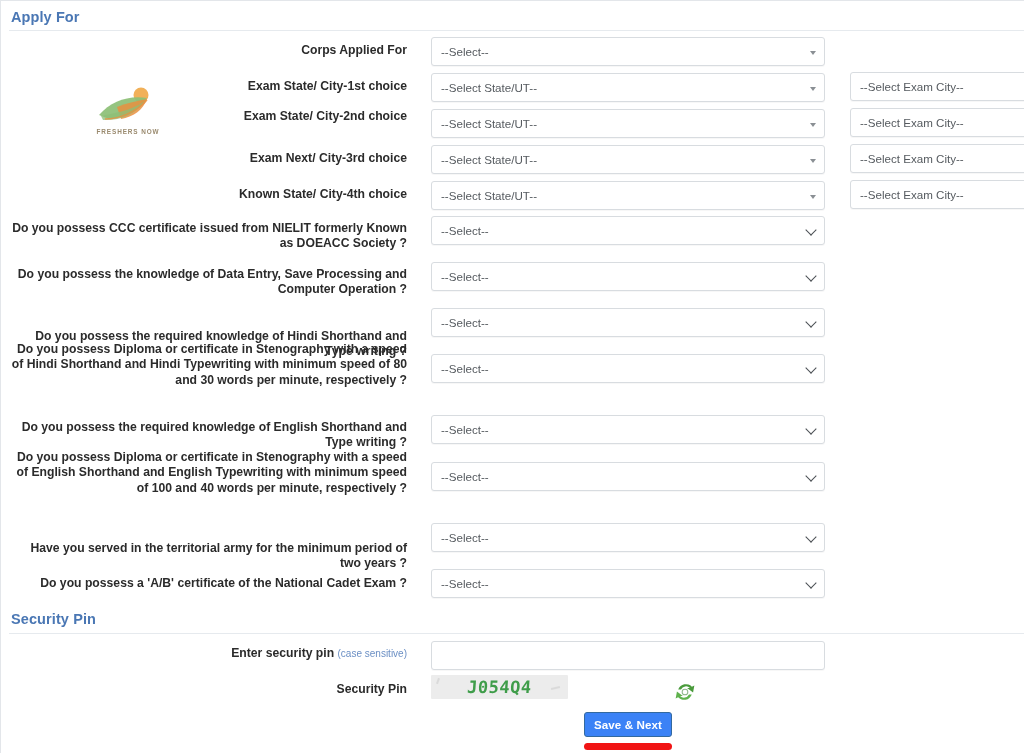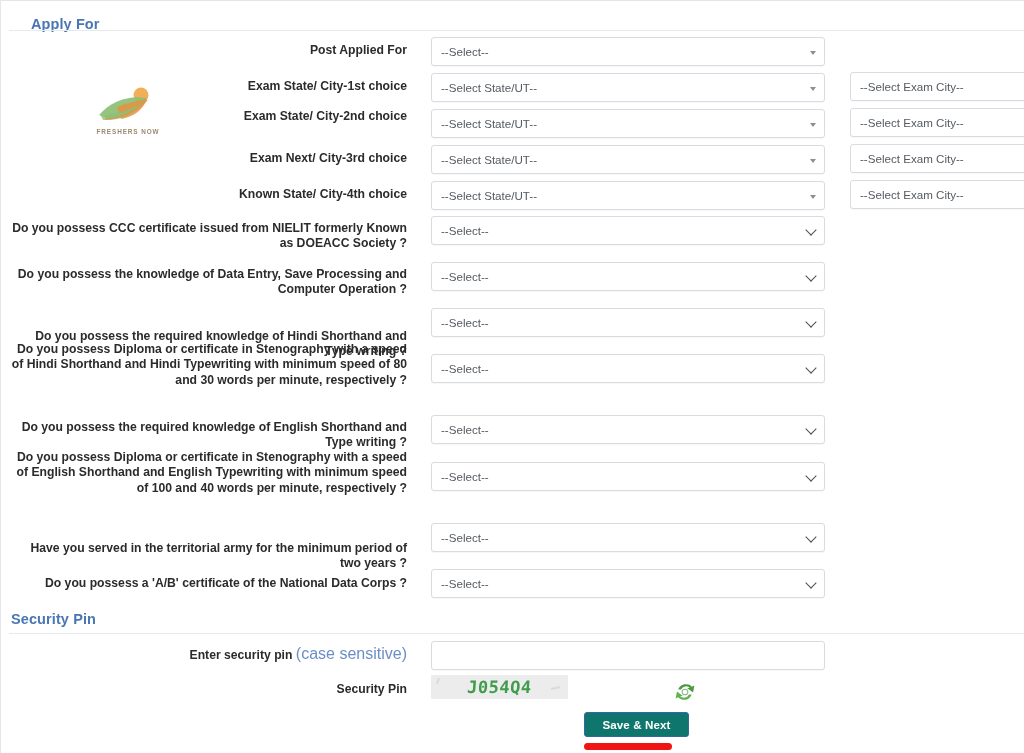--- a/index.html
+++ b/index.html
@@ -54,21 +54,21 @@
     right: 618px;           
     width: 400px;
     text-align: right;
     font-size: 12.2px;
     font-weight: 700;
     color: #2b2b2b;
     line-height: 15.3px;
   }
   .lbl .casenote {
     font-weight: 400;
-    font-size: 16px;
+    font-size: 10px;
     color: #6b8fc4;
   }
 
   
   .ctl {
     position: absolute;
     height: 29px;
     background: #ffffff;
     border: 1px solid #d8dce0;
     border-radius: 3px;
@@ -168,22 +168,22 @@
     position: absolute;
     left: 673px; top: 680px;
     width: 22px; height: 22px;
     cursor: pointer;
   }
 
   
   #save-next {
     position: absolute;
     left: 583px; top: 711px;
-    width: 105px; height: 25px;
-    background: #0f766e;
+    width: 88px; height: 25px;
+    background: #3b82f6;
     border: 1px solid #336architectural;
     border: 1px solid #33699f;
     border-radius: 3px;
     color: #ffffff;
     font-size: 11.6px;
     font-weight: 600;
     display: flex;
     align-items: center;
     justify-content: center;
     cursor: pointer;
@@ -195,39 +195,39 @@
     width: 88px; height: 7px;
     background: #f11414;
     border-radius: 4px;
   }
 </style>
 </head>
 <body>
 
 <div id="page">
 
-  <div class="section-head" style="top:8px;margin-left:20px;">
+  <div class="section-head" style="top:1px;">
     <span class="title">Apply For</span>
   </div>
   <div class="section-rule" style="top:29px;"></div>
 
   <div id="logo">
     <svg class="mark" width="66" height="42" viewBox="0 0 66 42">
       <circle cx="46" cy="10" r="7.5" fill="#f0a94a" opacity="0.92"></circle>
       <path d="M4 30 C16 16, 34 10, 52 13 C44 24, 30 33, 14 34 Z" fill="#8dbf76" opacity="0.93"></path>
       <path d="M22 22 C32 18, 42 16, 52 14 C48 25, 38 32, 26 34 Z" fill="#e8903f" opacity="0.85"></path>
       <path d="M6 31 C18 28, 34 27, 50 16 C40 30, 24 36, 8 35 Z" fill="#8dbf76" opacity="0.75"></path>
       <path d="M10 34 C24 34, 40 28, 52 15" stroke="#e8903f" stroke-width="1.6" fill="none" opacity="0.8"></path>
     </svg>
     <span class="wordmark">FRESHERS NOW</span>
   </div>
 
   <div id="choice-rows">
       <div class="row" style="top: 36px;">
-        <div class="lbl" style="top: 6px;">Post Applied For</div>
+        <div class="lbl" style="top: 6px;">Corps Applied For</div>
         <div class="ctl state" style="top: 0px;">
           <span>--Select--</span>
           <span class="arrow-tri"></span>
         </div>
       </div>
       <div class="row" style="top: 72px;">
         <div class="lbl" style="top: 6px;">Exam State/ City-1st choice</div>
         <div class="ctl state" style="top: 0px;">
           <span>--Select State/UT--</span>
           <span class="arrow-tri"></span>
@@ -312,21 +312,21 @@
         </div>
       </div>
       <div class="row" style="top: 522px;">
         <div class="lbl" style="top: 18px;">Have you served in the territorial army for the minimum period of two years ?</div>
         <div class="ctl wide" style="top: 0px;">
           <span>--Select--</span>
           <span class="arrow-chev"></span>
         </div>
       </div>
       <div class="row" style="top: 568px;">
-        <div class="lbl" style="top: 7px;">Do you possess a 'A/B' certificate of the National Data Corps ?</div>
+        <div class="lbl" style="top: 7px;">Do you possess a 'A/B' certificate of the National Cadet Exam ?</div>
         <div class="ctl wide" style="top: 0px;">
           <span>--Select--</span>
           <span class="arrow-chev"></span>
         </div>
       </div>
     </div>
 
   <div id="watermark">https://www.freshersnow.com/</div>
 
   <div class="section-head" style="top:603px;">

